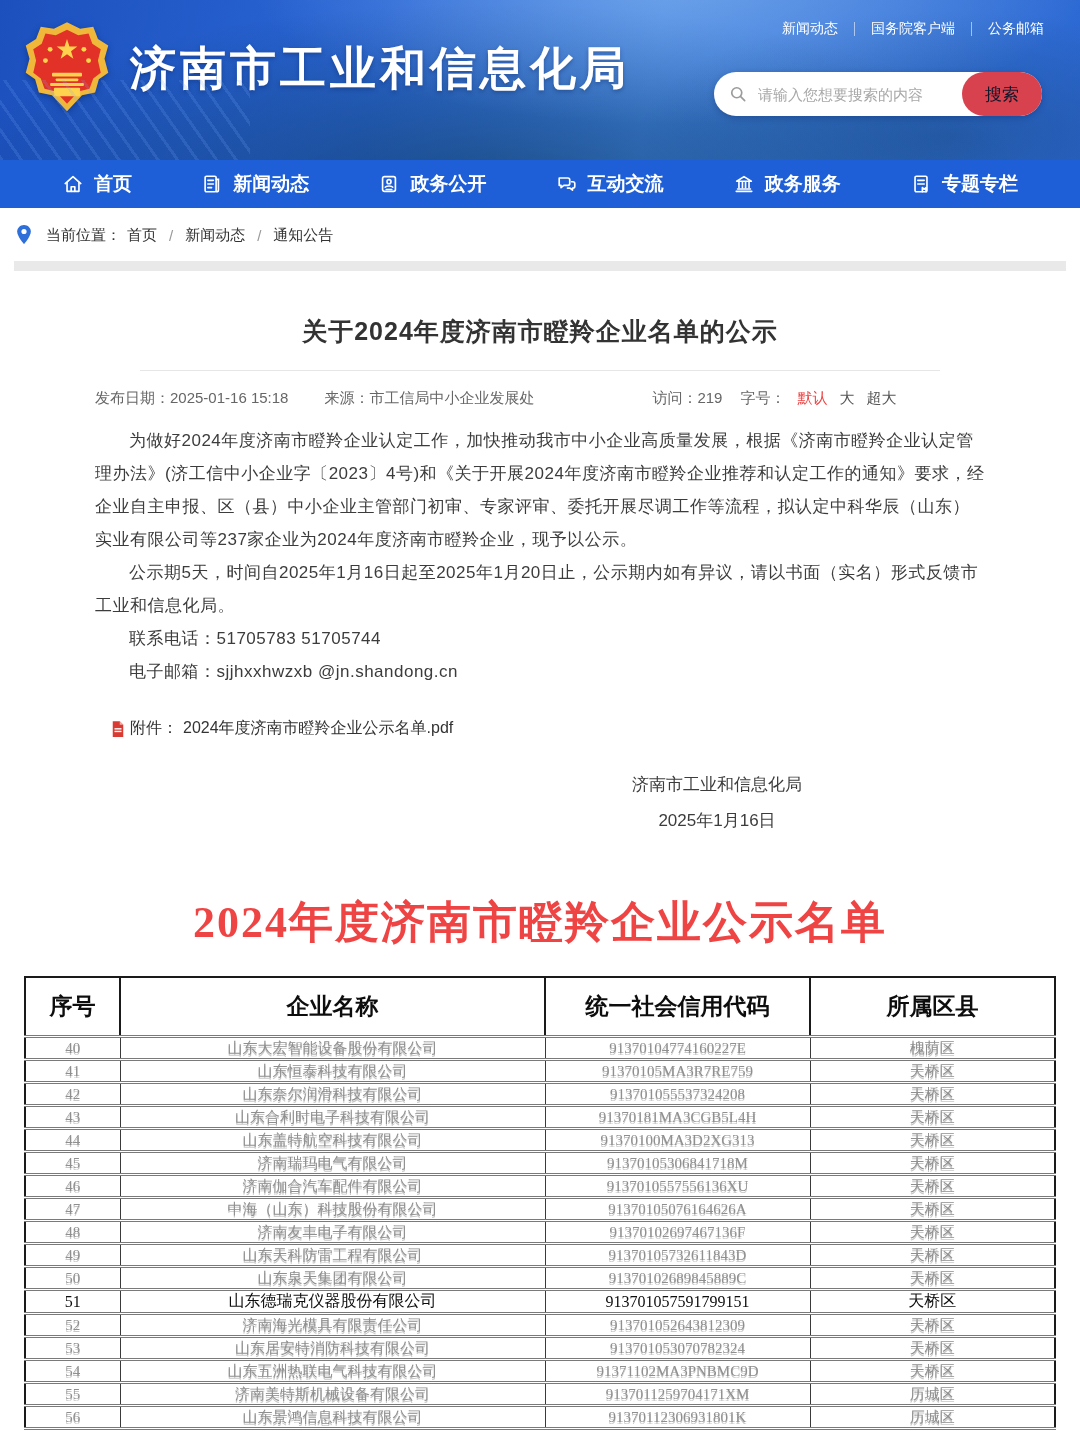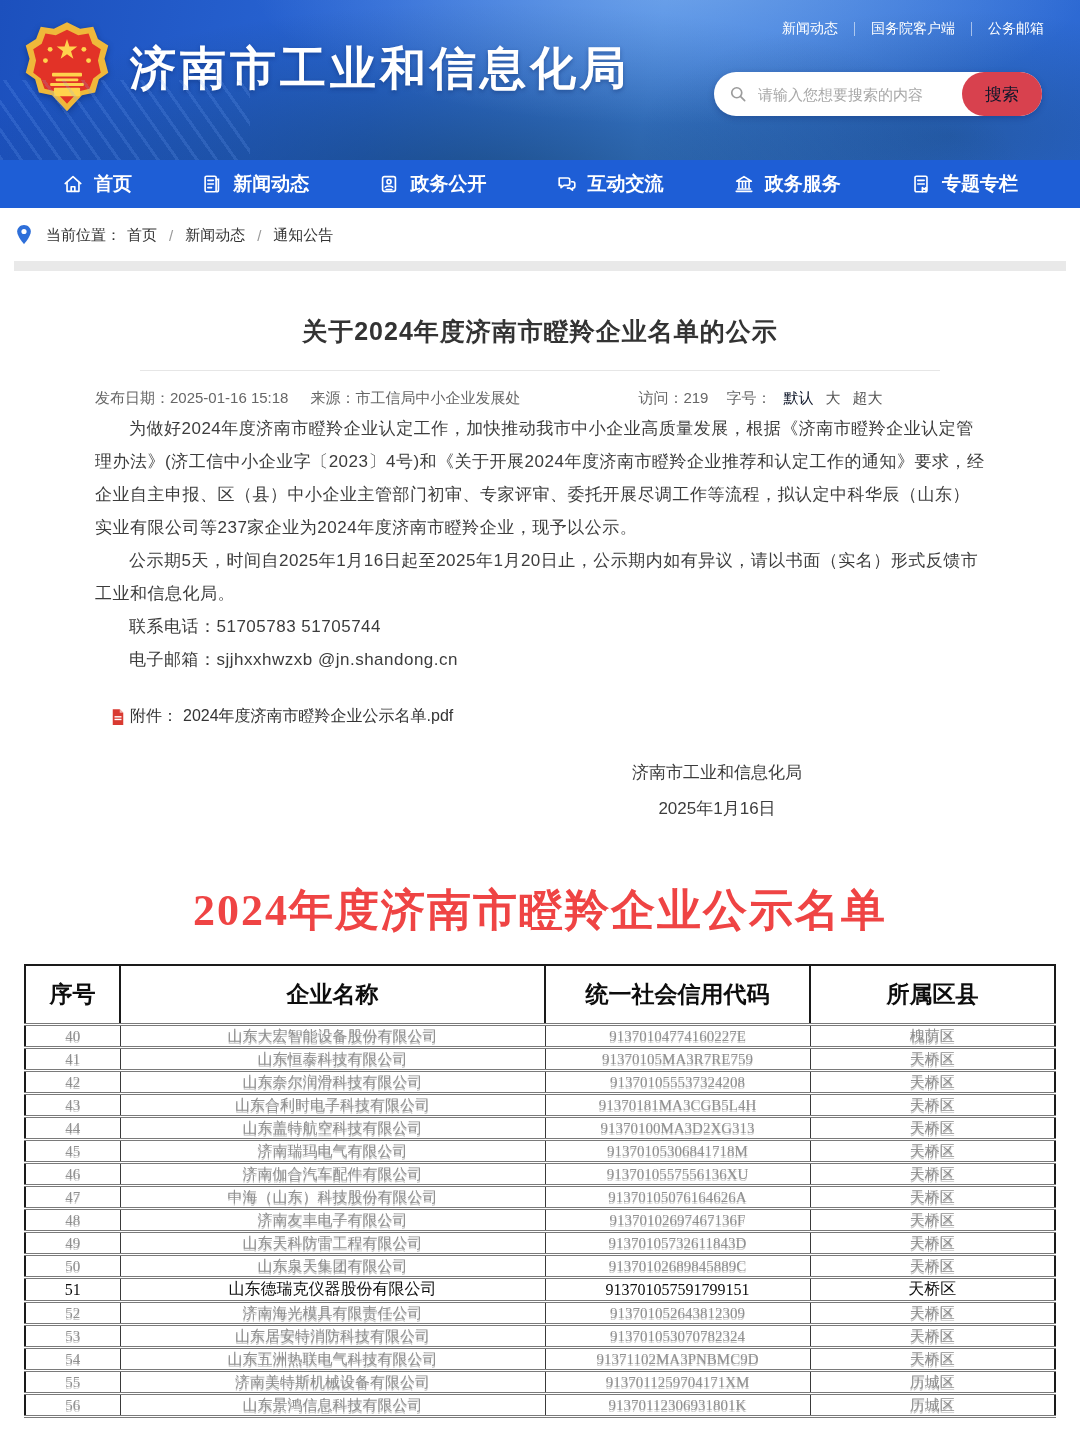--- a/index.html
+++ b/index.html
@@ -67,27 +67,27 @@
   .crumb-label { margin-left:6px; color:#333; }
   .breadcrumb a { color:#333; text-decoration:none; }
   .crumb-sep { color:#999; margin:0 6px; }
   .gray-strip { height:10px; background:#e9e9e9; margin:3px 14px 0 14px; }
 
   
   .article { padding:0 95px; }
   .article-title { margin:44px 0 0; text-align:center; font-size:25px; font-weight:bold; color:#333; letter-spacing:1px; }
   .title-divider { height:1px; background:#e6e6e6; margin:22px 45px 0; }
   .meta { display:flex; align-items:center; margin-top:18px; font-size:15px; color:#666; }
-  .meta .m-source { margin-left:22px; }
+  .meta .m-source { margin-left:36px; }
   .meta .m-visits { margin-left:118px; }
   .meta .m-fslabel { margin-left:18px; }
   .fs-opt { margin-left:12px; cursor:pointer; color:#555; }
-  .fs-opt.active { color:#0f172a; }
-
-  .body-text { margin-top:4px; }
+  .fs-opt.active { color:#ef4444; }
+
+  .body-text { margin-top:16px; }
   .body-text p { margin:0; font-size:17px; line-height:33px; color:#3c3c3c; text-indent:2em; letter-spacing:.5px; }
 
   .attachment { margin-top:30px; display:flex; align-items:center; gap:5px; padding-left:16px; font-size:16px; color:#333; }
   .pdf-icon svg { width:14px; height:16px; display:block; }
   .attachment a { color:#333; text-decoration:none; }
 
   .signature { width:260px; margin:28px 138px 0 auto; text-align:center; font-size:17px; color:#3c3c3c; line-height:36px; }
 
   
   .list-title {

